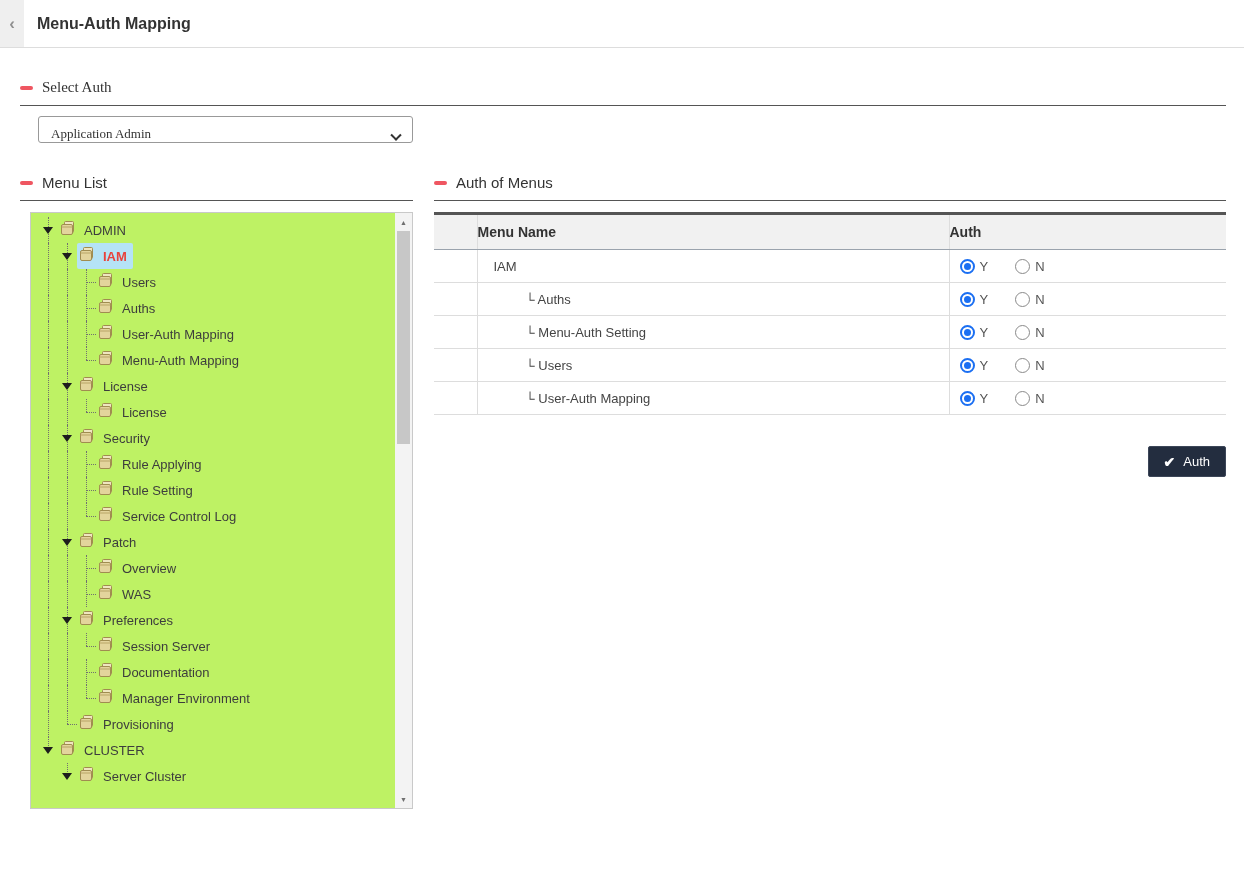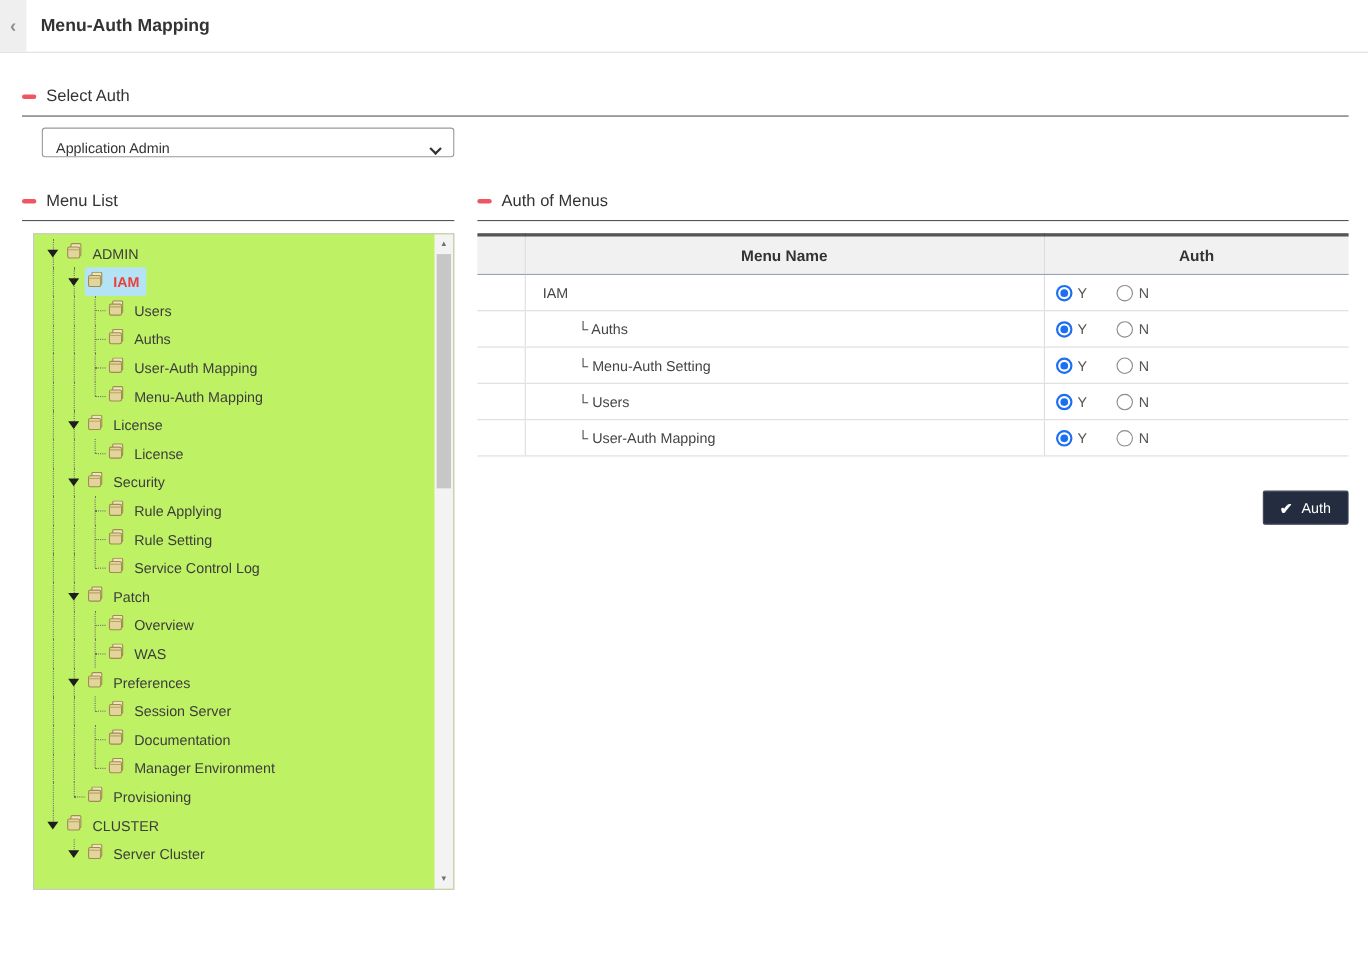--- a/index.html
+++ b/index.html
@@ -14,21 +14,21 @@
 
   
   .content { padding: 31px 18px 0 20px; }
 
   .section-head { display: flex; align-items: center; }
   .dash { width: 13px; height: 4px; background: #ef5661; border-radius: 2px; margin-right: 9px; flex: none; }
   .section-title { font-size: 15px; color: #333; }
   .rule { border-bottom: 1px solid #555; margin-top: 9px; }
 
   
-  .select-block { margin-bottom: 31px; }
+  .select-block { margin-bottom: 31px; font-family: Liberation Serif, serif; }
   .select-box { margin: 10px 0 0 18px; width: 375px; height: 27px; border: 1px solid #999; border-radius: 3px;
                 background: #fff; display: flex; align-items: flex-end; justify-content: space-between;
                 padding: 0 12px; font-size: 13px; color: #333; cursor: pointer; }
   .chev-down { width: 8px; height: 8px; border-right: 2px solid #333; border-bottom: 2px solid #333;
                transform: rotate(45deg) translate(-2px,-2px); flex: none; }
 
   
   .columns { display: flex; gap: 21px; align-items: flex-start; }
   .left-col { width: 393px; flex: none; }
   .right-col { flex: 1; min-width: 0; }
@@ -55,21 +55,21 @@
   .vscroll { position: absolute; top: 0; right: 0; bottom: 0; width: 17px; background: #f3f3f3; }
   .vscroll .sarrow { position: absolute; left: 0; width: 100%; height: 16px; display: flex;
                      align-items: center; justify-content: center; font-size: 7px; color: #6f6f6f; cursor: pointer; }
   .vscroll .up { top: 1px; }
   .vscroll .down { bottom: 1px; }
   .vscroll .thumb { position: absolute; left: 2px; right: 2px; top: 18px; height: 213px; background: #c7c7c7; cursor: pointer; }
 
   
   .auth-table { width: 100%; border-collapse: collapse; margin-top: 11px; border-top: 3px solid #555; }
   .auth-table th { background: #f1f1f1; height: 36px; font-size: 14px; font-weight: bold; color: #333;
-                   border-bottom: 1px solid #9aa3ad; border-left: 1px solid #ddd; text-align: center; }
+                   border-bottom: 1px solid #9aa3ad; border-left: 1px solid #ddd; text-align: left; }
   .auth-table th:first-child { border-left: none; }
   .auth-table col.c-idx { width: 43px; }
   .auth-table col.c-auth { width: 277px; }
   .auth-table td { height: 33px; border-bottom: 1px solid #ddd; border-left: 1px solid #ddd;
                    font-size: 13px; color: #444; background: #fff; }
   .auth-table td:first-child { border-left: none; }
   .menu-cell { padding-left: 16px; }
   .menu-cell.indent-1 { padding-left: 48px; }
   .auth-cell { padding-left: 10px; }
   .radio-group { display: flex; align-items: center; }

